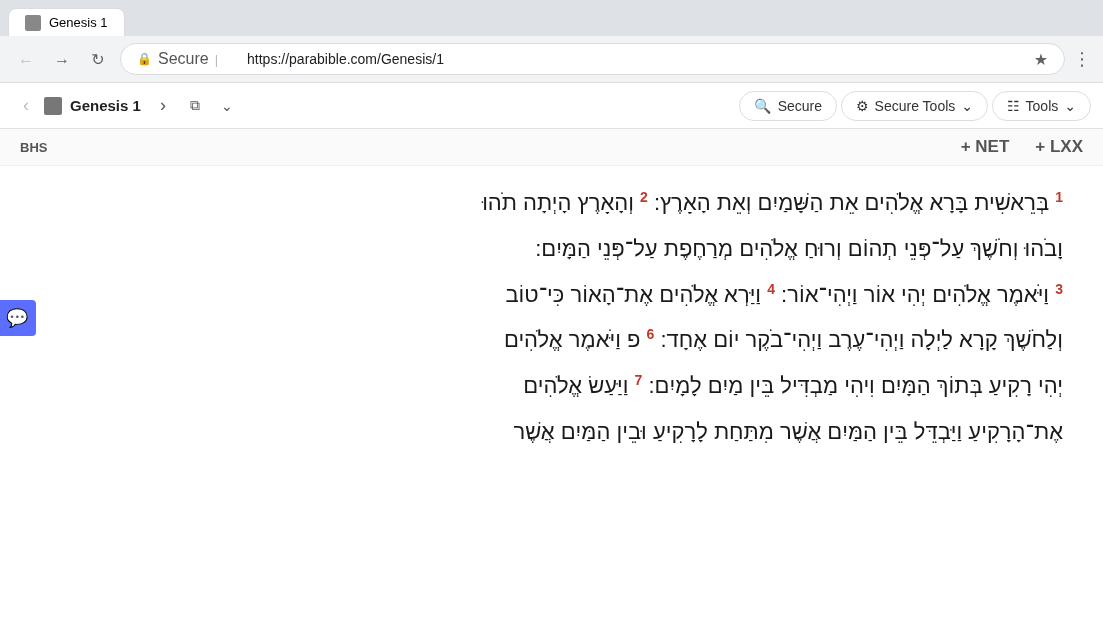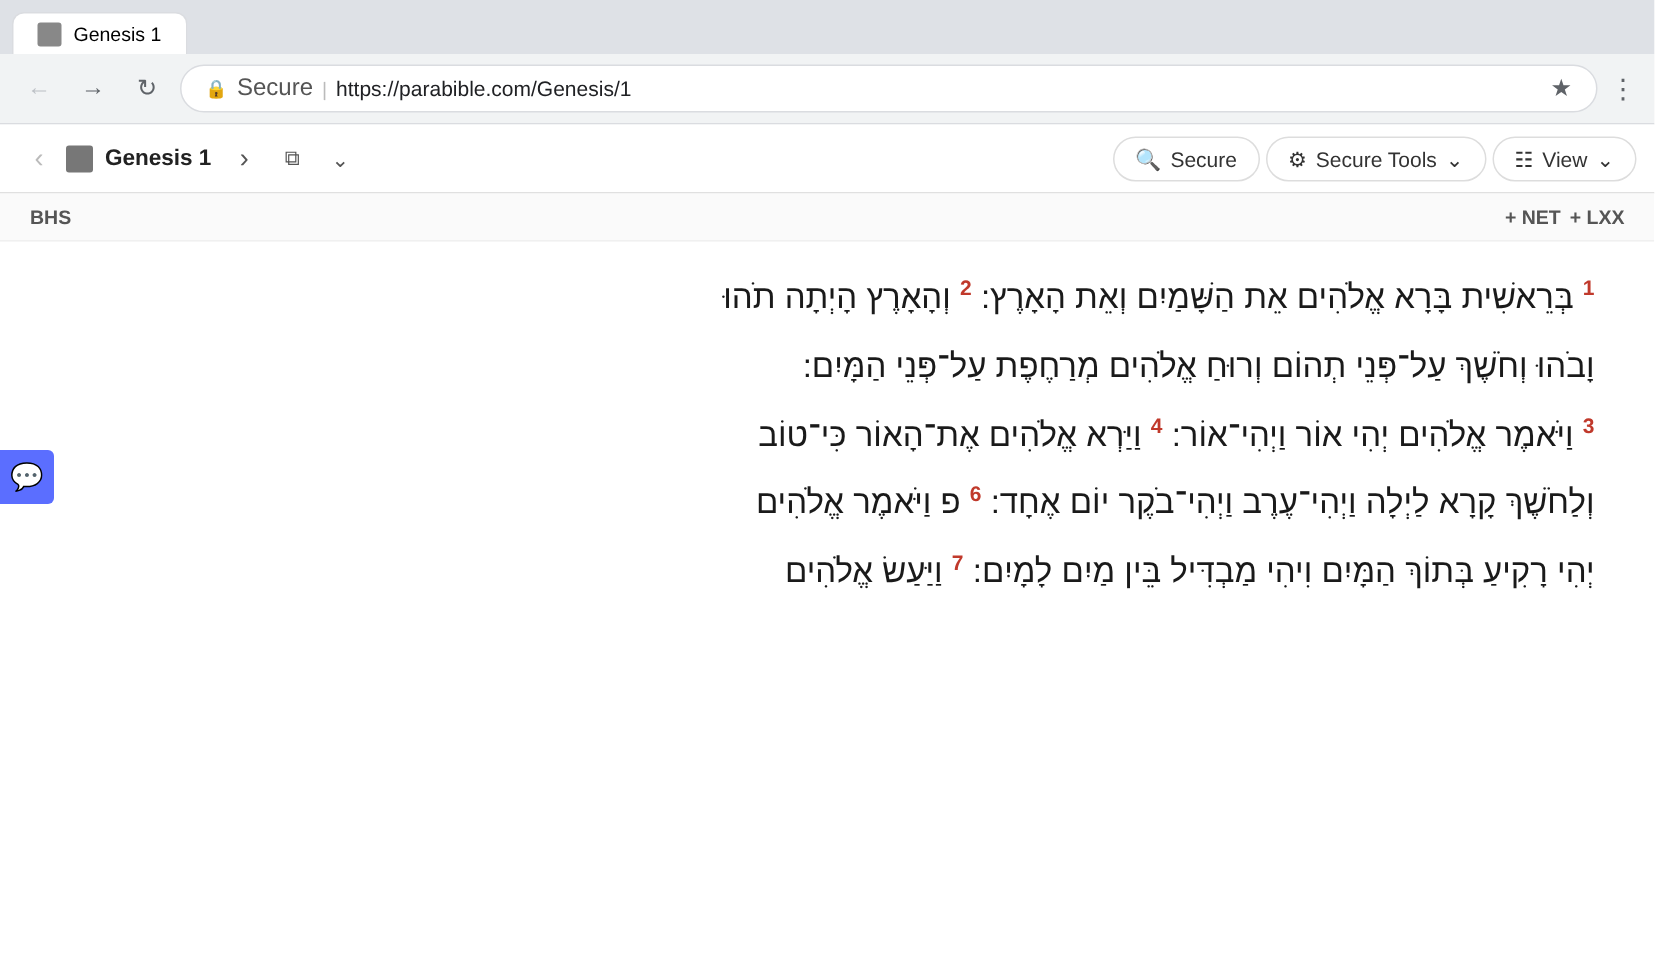--- a/index.html
+++ b/index.html
@@ -60,21 +60,21 @@
       border: 1px solid #dadce0;
       padding: 6px 16px;
       display: flex;
       align-items: center;
       gap: 6px;
       font-size: 14px;
       color: #202124;
       height: 32px;
     }
     .secure-icon { color: #188038; font-size: 12px; }
-    .address-text { flex: 1; font-size: 14px; color: #202124; }
+    .address-text { flex: 1; font-size: 14px; color: #202124; margin-left: 23px; }
     .star-btn { color: #5f6368; font-size: 16px; cursor: pointer; }
     .menu-btn { color: #5f6368; font-size: 18px; cursor: pointer; }
 
     
     .page-toolbar {
       background: #fff;
       border-bottom: 1px solid #e0e0e0;
       display: flex;
       align-items: center;
       padding: 0 12px;
@@ -182,23 +182,23 @@
       font-size: 13px;
       font-weight: 600;
       color: #555;
       position: sticky;
       top: 0;
       z-index: 10;
     }
     .version-label { color: #555; font-size: 13px; }
     .add-versions {
       display: flex;
-      gap: 6px;
-      color: #555;
-      font-size: 13px;
+      gap: 26px;
+      color: #555;
+      font-size: 17px;
     }
     .add-version-btn {
       cursor: pointer;
       color: #555;
     }
 
     
     .hebrew-text-area {
       padding: 16px 40px;
       text-align: right;
@@ -285,21 +285,21 @@
       <span>🔍</span>
       <span>Secure</span>
     </button>
     <button class="search-tools-btn">
       <span>⚙</span>
       <span>Secure Tools</span>
       <span>⌄</span>
     </button>
     <button class="view-btn">
       <span>☷</span>
-      <span>View</span>
+      <span>Tools</span>
       <span>⌄</span>
     </button>
   </div>
 </div>
 
 <div class="main-content">
   <div class="content-area">
     <div class="bible-container">
 
       <div class="version-header">
@@ -333,20 +333,23 @@
           וְלַחֹשֶׁךְ קָרָא לַיְלָה וַיְהִי־עֶרֶב וַיְהִי־בֹקֶר יוֹם אֶחָד:
           <sup class="verse-num">6</sup>
           פ  וַיֹּאמֶר אֱלֹהִים
         </span>
 
         <span class="verse-line">
           יְהִי רָקִיעַ בְּתוֹךְ הַמָּיִם וִיהִי מַבְדִּיל בֵּין מַיִם לָמָיִם:
           <sup class="verse-num">7</sup>
           וַיַּעַשׂ אֱלֹהִים
         </span>
+        <span class="verse-line">
+          אֶת־הָרָקִיעַ וַיַּבְדֵּל בֵּין הַמַּיִם אֲשֶׁר מִתַּחַת לָרָקִיעַ וּבֵין הַמַּיִם אֲשֶׁר
+        </span>
 
 
         <span class="verse-line">
           &nbsp;
           
         </span>
       </div>
     </div>
   </div>
 </div>

